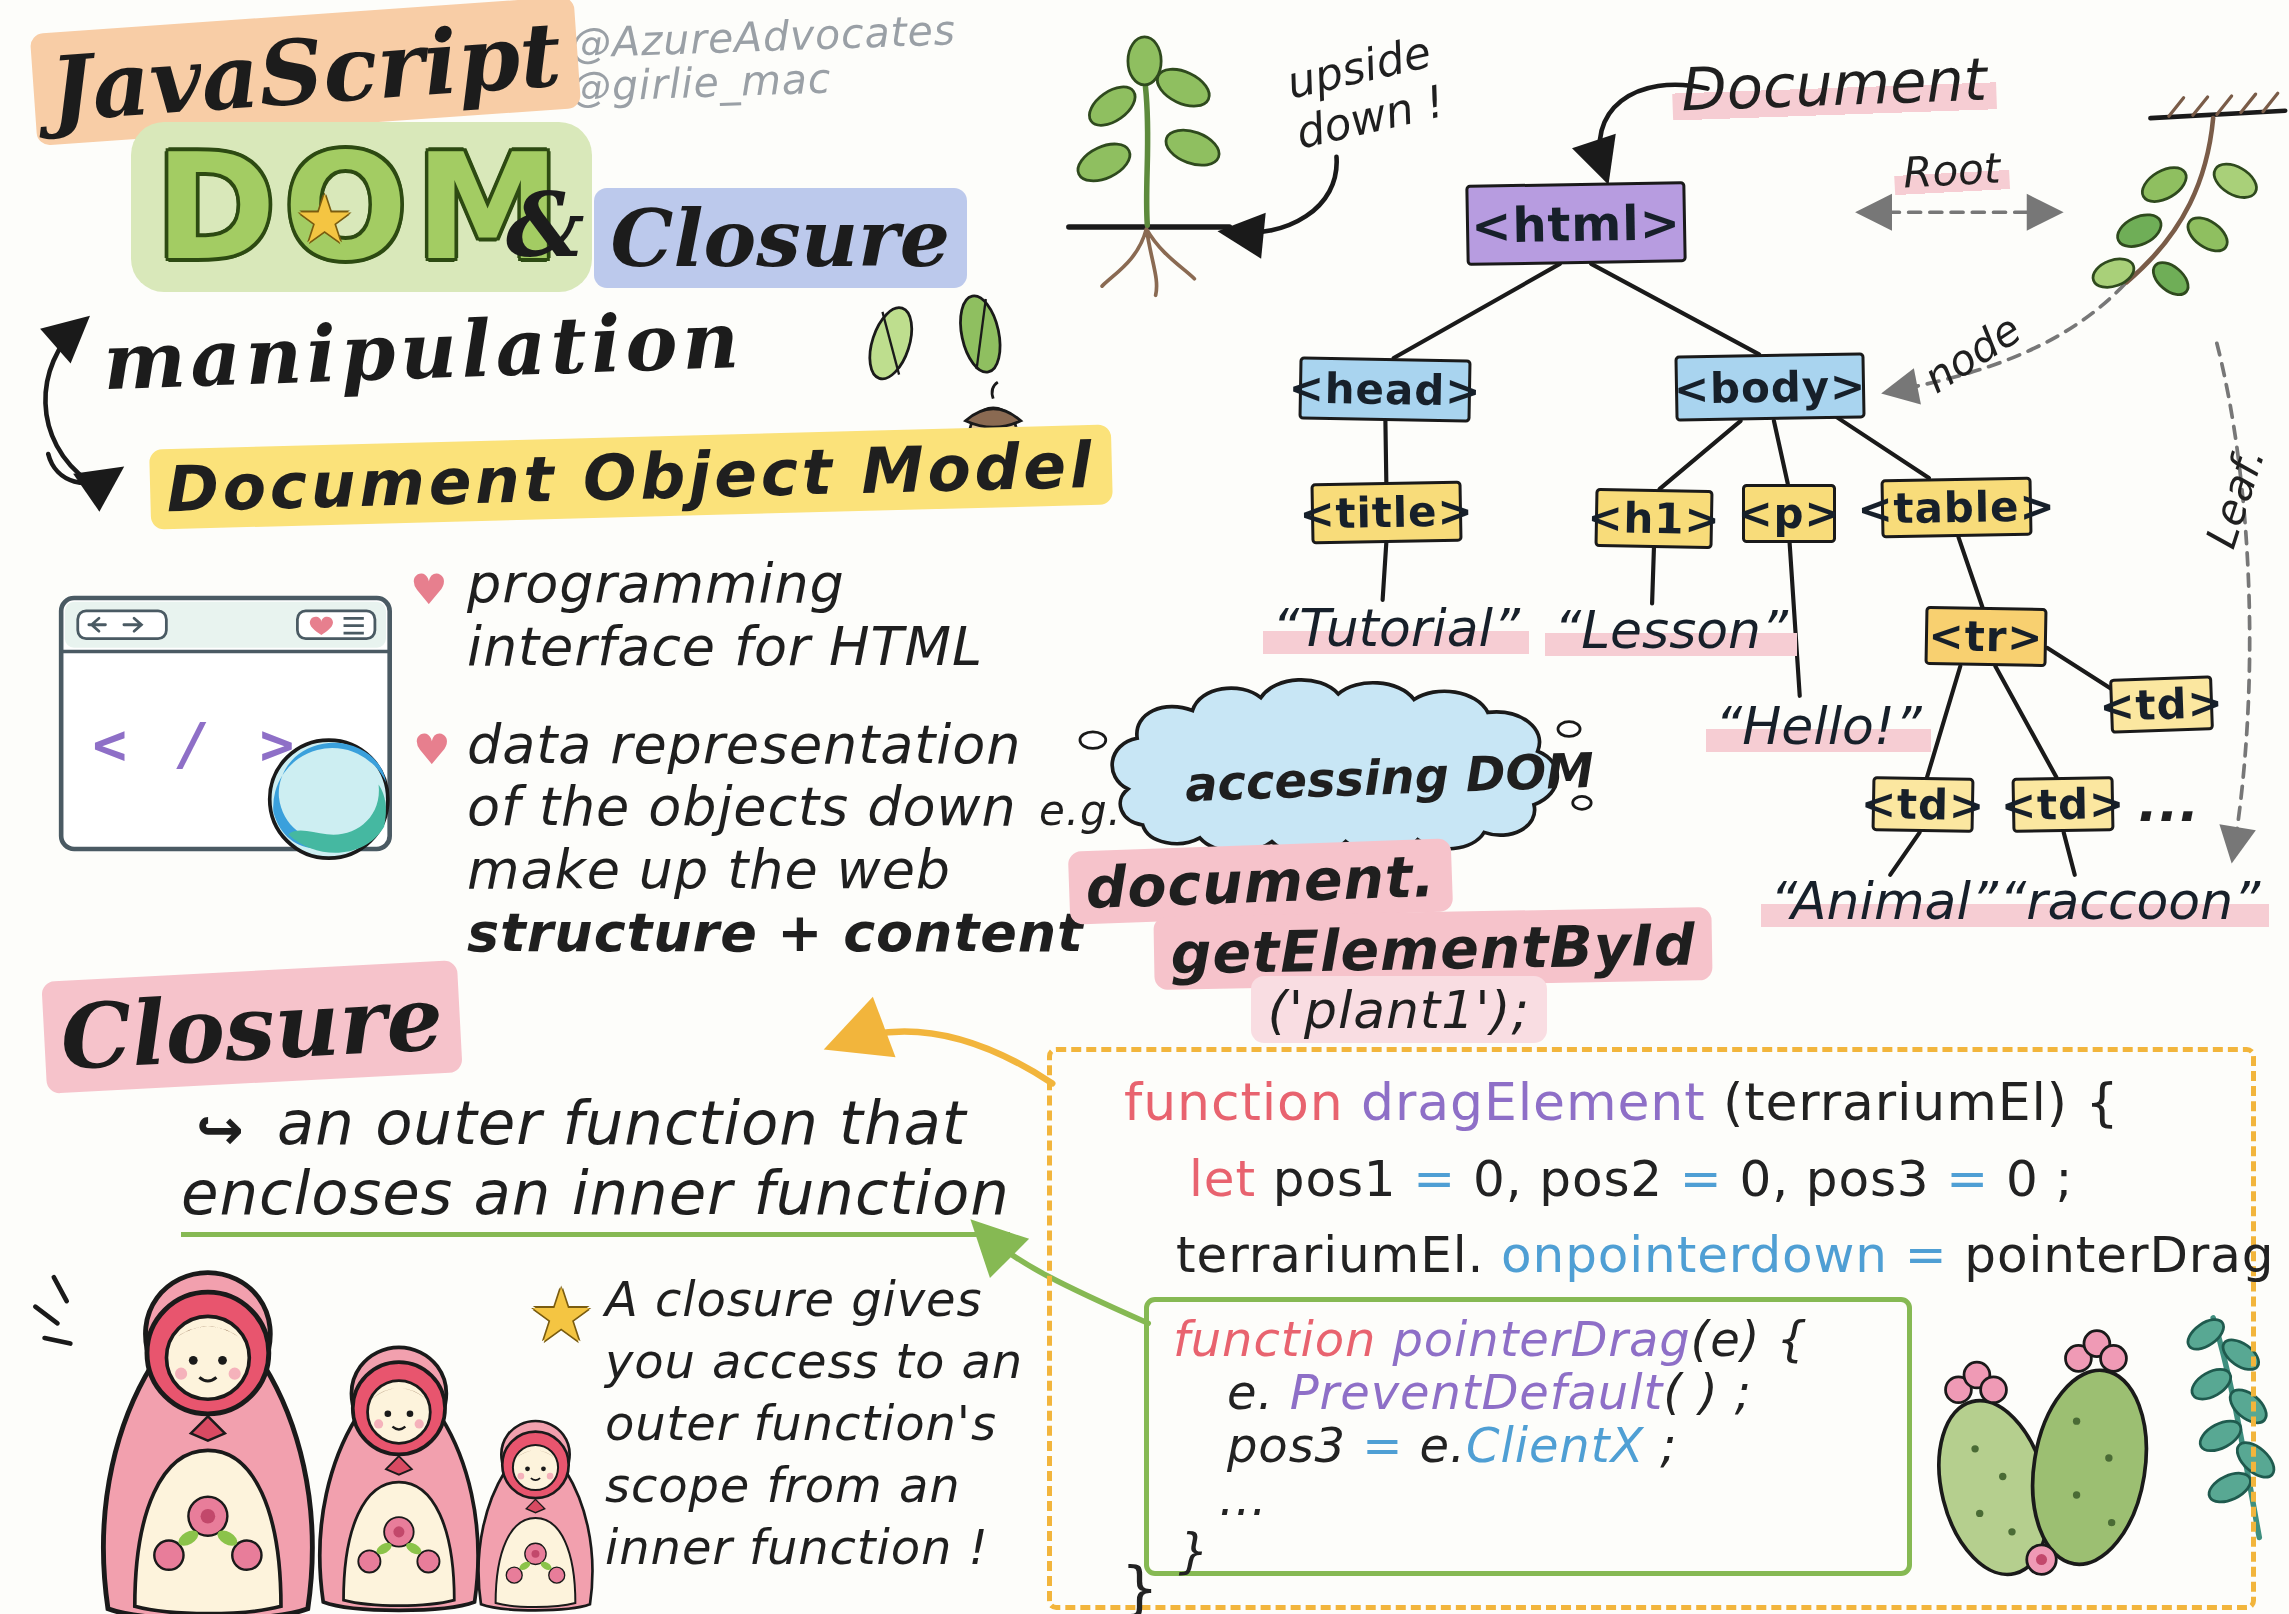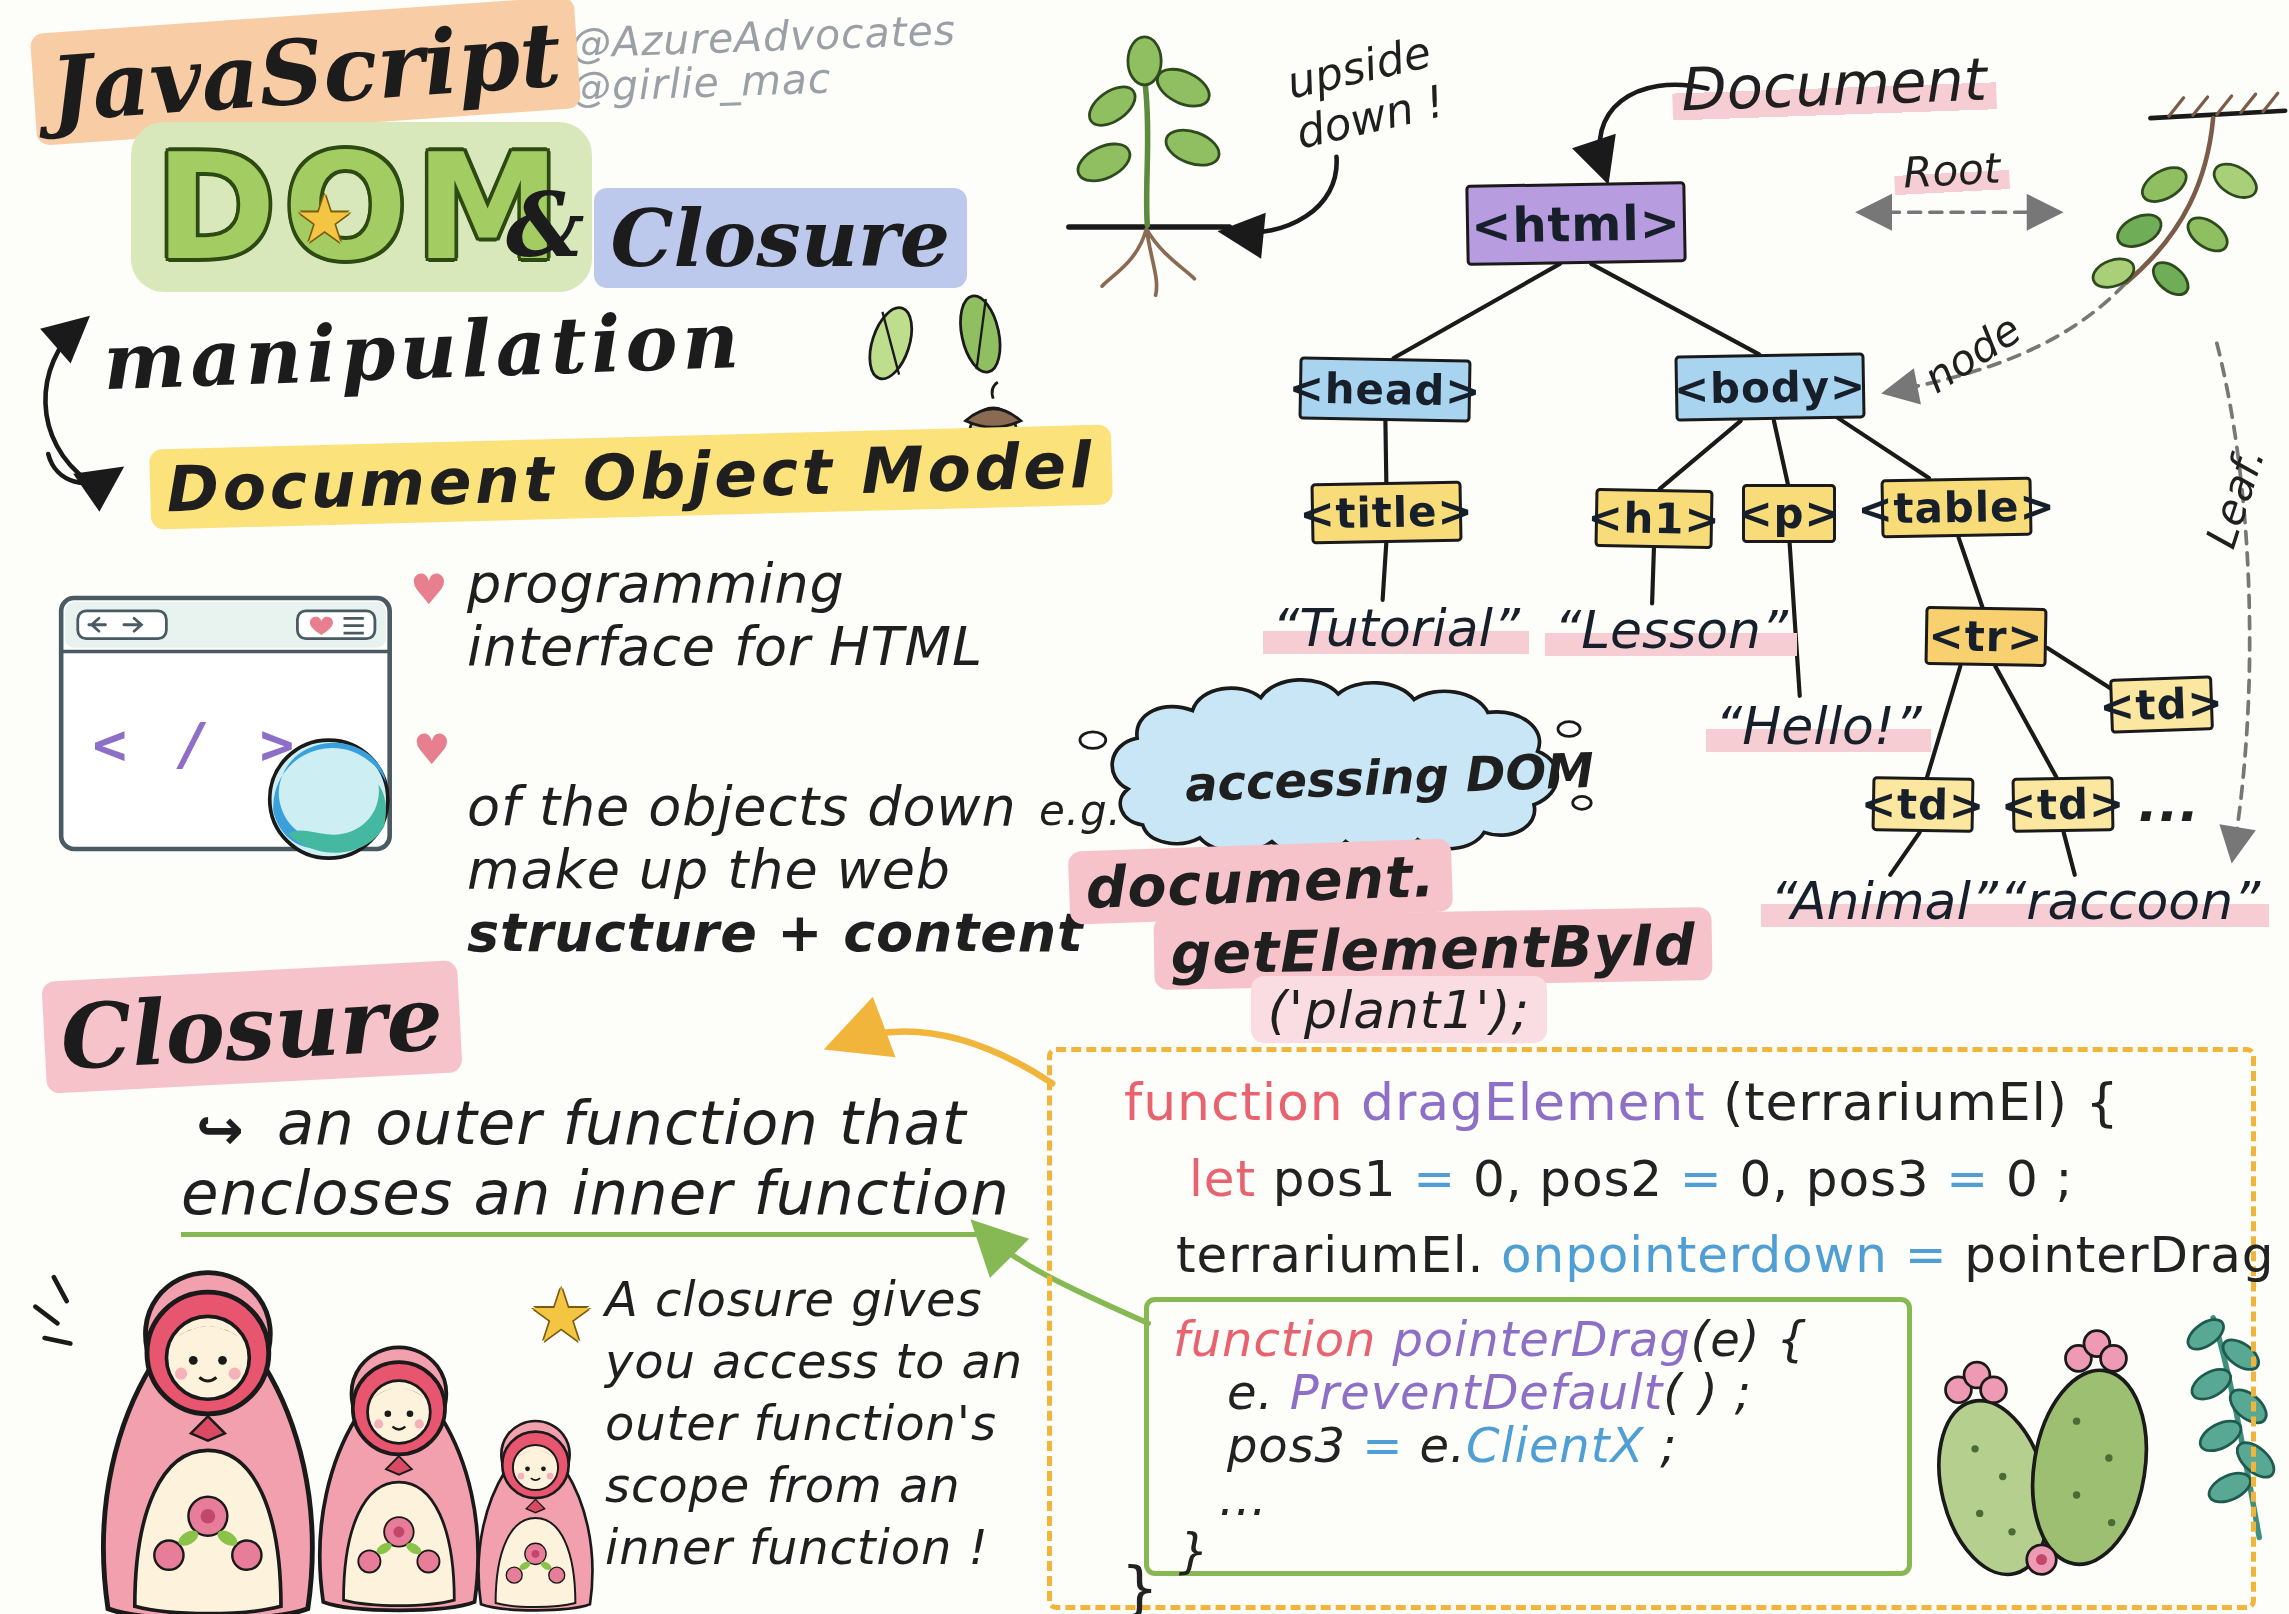--- a/index.html
+++ b/index.html
@@ -249,20 +249,21 @@
 
   <div class="abs" style="left:150px; top:437px; transform:rotate(-1.5deg);">
     <span class="hw hl hl-yellow" style="font-size:63px; letter-spacing:3.7px; font-weight:600;">Document Object Model</span>
   </div>
 
   <div class="abs" style="left:410px; top:565px; font-size:42px; color:#e77f8e;">♥</div>
   <div class="abs hw" style="left:467px; top:552px; font-size:54px;">programming</div>
   <div class="abs hw" style="left:467px; top:615px; font-size:54px;">interface for HTML</div>
 
   <div class="abs" style="left:413px; top:725px; font-size:42px; color:#e77f8e;">♥</div>
+  <div class="abs hw" style="left:467px; top:713px; font-size:54px;">data representation</div>
   <div class="abs hw" style="left:467px; top:775px; font-size:54px;">of the objects down</div>
   <div class="abs hw" style="left:467px; top:838px; font-size:54px;">make up the web</div>
   <div class="abs hw" style="left:467px; top:901px; font-size:54px;font-weight:bold;">structure + content</div>
 
   <div class="treelabel half-pink" style="left:1672px; top:50px; font-size:59px; transform:rotate(-2deg);">Document</div>
   <div class="treelabel" style="left:1263px; top:41px; width:203px; font-size:44px; text-align:center; transform:rotate(-13deg); white-space:normal;">upside down !</div>
   <div class="treelabel half-pink" style="left:1894px; top:146px; font-size:42px; transform:rotate(-3deg);">Root</div>
   <div class="treelabel" style="left:1920px; top:329px; font-size:42px; transform:rotate(-33deg);">node</div>
   <div class="treelabel" style="left:2184px; top:473px; font-size:42px; transform:rotate(-72deg);">Leaf.</div>
 

